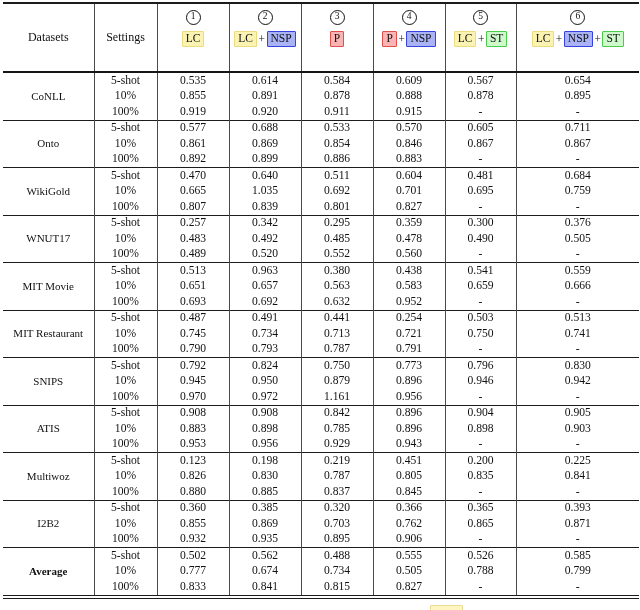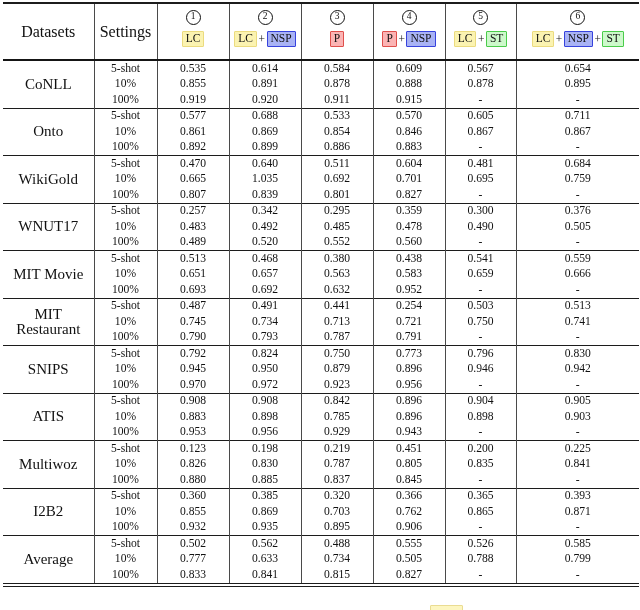--- a/index.html
+++ b/index.html
@@ -7,35 +7,35 @@
     position:relative;width:640px;height:610px;background:#ffffff;
     font-family:"Liberation Serif","DejaVu Serif",serif;color:#111;
     overflow:hidden;
   }
   table.results{
     position:absolute;top:2px;left:3px;width:636px;
     border-collapse:collapse;table-layout:fixed;
   }
   thead{border-top:2px solid #1c1c1c;border-bottom:2.2px solid #151515;}
   th,td{padding:0;margin:0;text-align:center;font-weight:normal;vertical-align:middle;}
-  th.hdr{font-size:16px;}
+  th.hdr{font-size:12px;}
   .c-set,.c-num,th.bl{border-left:1px solid #4a4a4a;}
   tbody.group{border-top:1.6px solid #1c1c1c;}
   tbody.group:last-child{border-bottom:4px double #1c1c1c;}
   td{height:15.5px;font-size:11.6px;line-height:1;}
-  td.c-ds{font-size:15px;}
-  td.c-ds.bold-ds{font-weight:normal;}
+  td.c-ds{font-size:11px;}
+  td.c-ds.bold-ds{font-weight:bold;}
   .b{font-weight:normal;}
   .m-num{height:22px;display:flex;align-items:center;justify-content:center;margin-top:2px;}
   .circle{
     width:13px;height:13px;border:1px solid #111;border-radius:50%;
     display:flex;align-items:center;justify-content:center;
     font-size:9.5px;line-height:1;
   }
-  .m-tags{height:22px;display:flex;align-items:center;justify-content:center;padding-bottom:9px;}
+  .m-tags{height:22px;display:flex;align-items:center;justify-content:center;padding-bottom:21px;}
   .tag{
     display:inline-block;border:1px solid;padding:0.5px 3px 1.5px 3px;
     font-size:11.5px;line-height:12.5px;border-radius:1px;
   }
   .plus{margin:0 1.5px;font-size:11.5px;}
   .caption-peek{position:absolute;border:1px solid;border-radius:1px;}
 </style>
 </head>
 <body>
 
@@ -237,21 +237,21 @@
           <td class="c-num b">0.560</td>
           <td class="c-num">-</td>
           <td class="c-num">-</td>
         </tr>
       </tbody>
       <tbody class="group">
         <tr>
           <td class="c-ds" rowspan="3">MIT Movie</td>
           <td class="c-set">5-shot</td>
           <td class="c-num">0.513</td>
-          <td class="c-num">0.468</td>
+          <td class="c-num">0.963</td>
           <td class="c-num">0.380</td>
           <td class="c-num">0.438</td>
           <td class="c-num">0.541</td>
           <td class="c-num b">0.559</td>
         </tr>
         <tr>
           <td class="c-set">10%</td>
           <td class="c-num">0.651</td>
           <td class="c-num">0.657</td>
           <td class="c-num">0.563</td>
@@ -316,21 +316,21 @@
           <td class="c-num b">0.950</td>
           <td class="c-num">0.879</td>
           <td class="c-num">0.896</td>
           <td class="c-num">0.946</td>
           <td class="c-num">0.942</td>
         </tr>
         <tr>
           <td class="c-set">100%</td>
           <td class="c-num">0.970</td>
           <td class="c-num b">0.972</td>
-          <td class="c-num">0.923</td>
+          <td class="c-num">1.161</td>
           <td class="c-num">0.956</td>
           <td class="c-num">-</td>
           <td class="c-num">-</td>
         </tr>
       </tbody>
       <tbody class="group">
         <tr>
           <td class="c-ds" rowspan="3">ATIS</td>
           <td class="c-set">5-shot</td>
           <td class="c-num b">0.908</td>
@@ -426,21 +426,21 @@
           <td class="c-num">0.502</td>
           <td class="c-num">0.562</td>
           <td class="c-num">0.488</td>
           <td class="c-num">0.555</td>
           <td class="c-num">0.526</td>
           <td class="c-num b">0.585</td>
         </tr>
         <tr>
           <td class="c-set">10%</td>
           <td class="c-num">0.777</td>
-          <td class="c-num">0.633</td>
+          <td class="c-num">0.674</td>
           <td class="c-num">0.734</td>
           <td class="c-num">0.505</td>
           <td class="c-num">0.788</td>
           <td class="c-num b">0.799</td>
         </tr>
         <tr>
           <td class="c-set">100%</td>
           <td class="c-num">0.833</td>
           <td class="c-num b">0.841</td>
           <td class="c-num">0.815</td>

